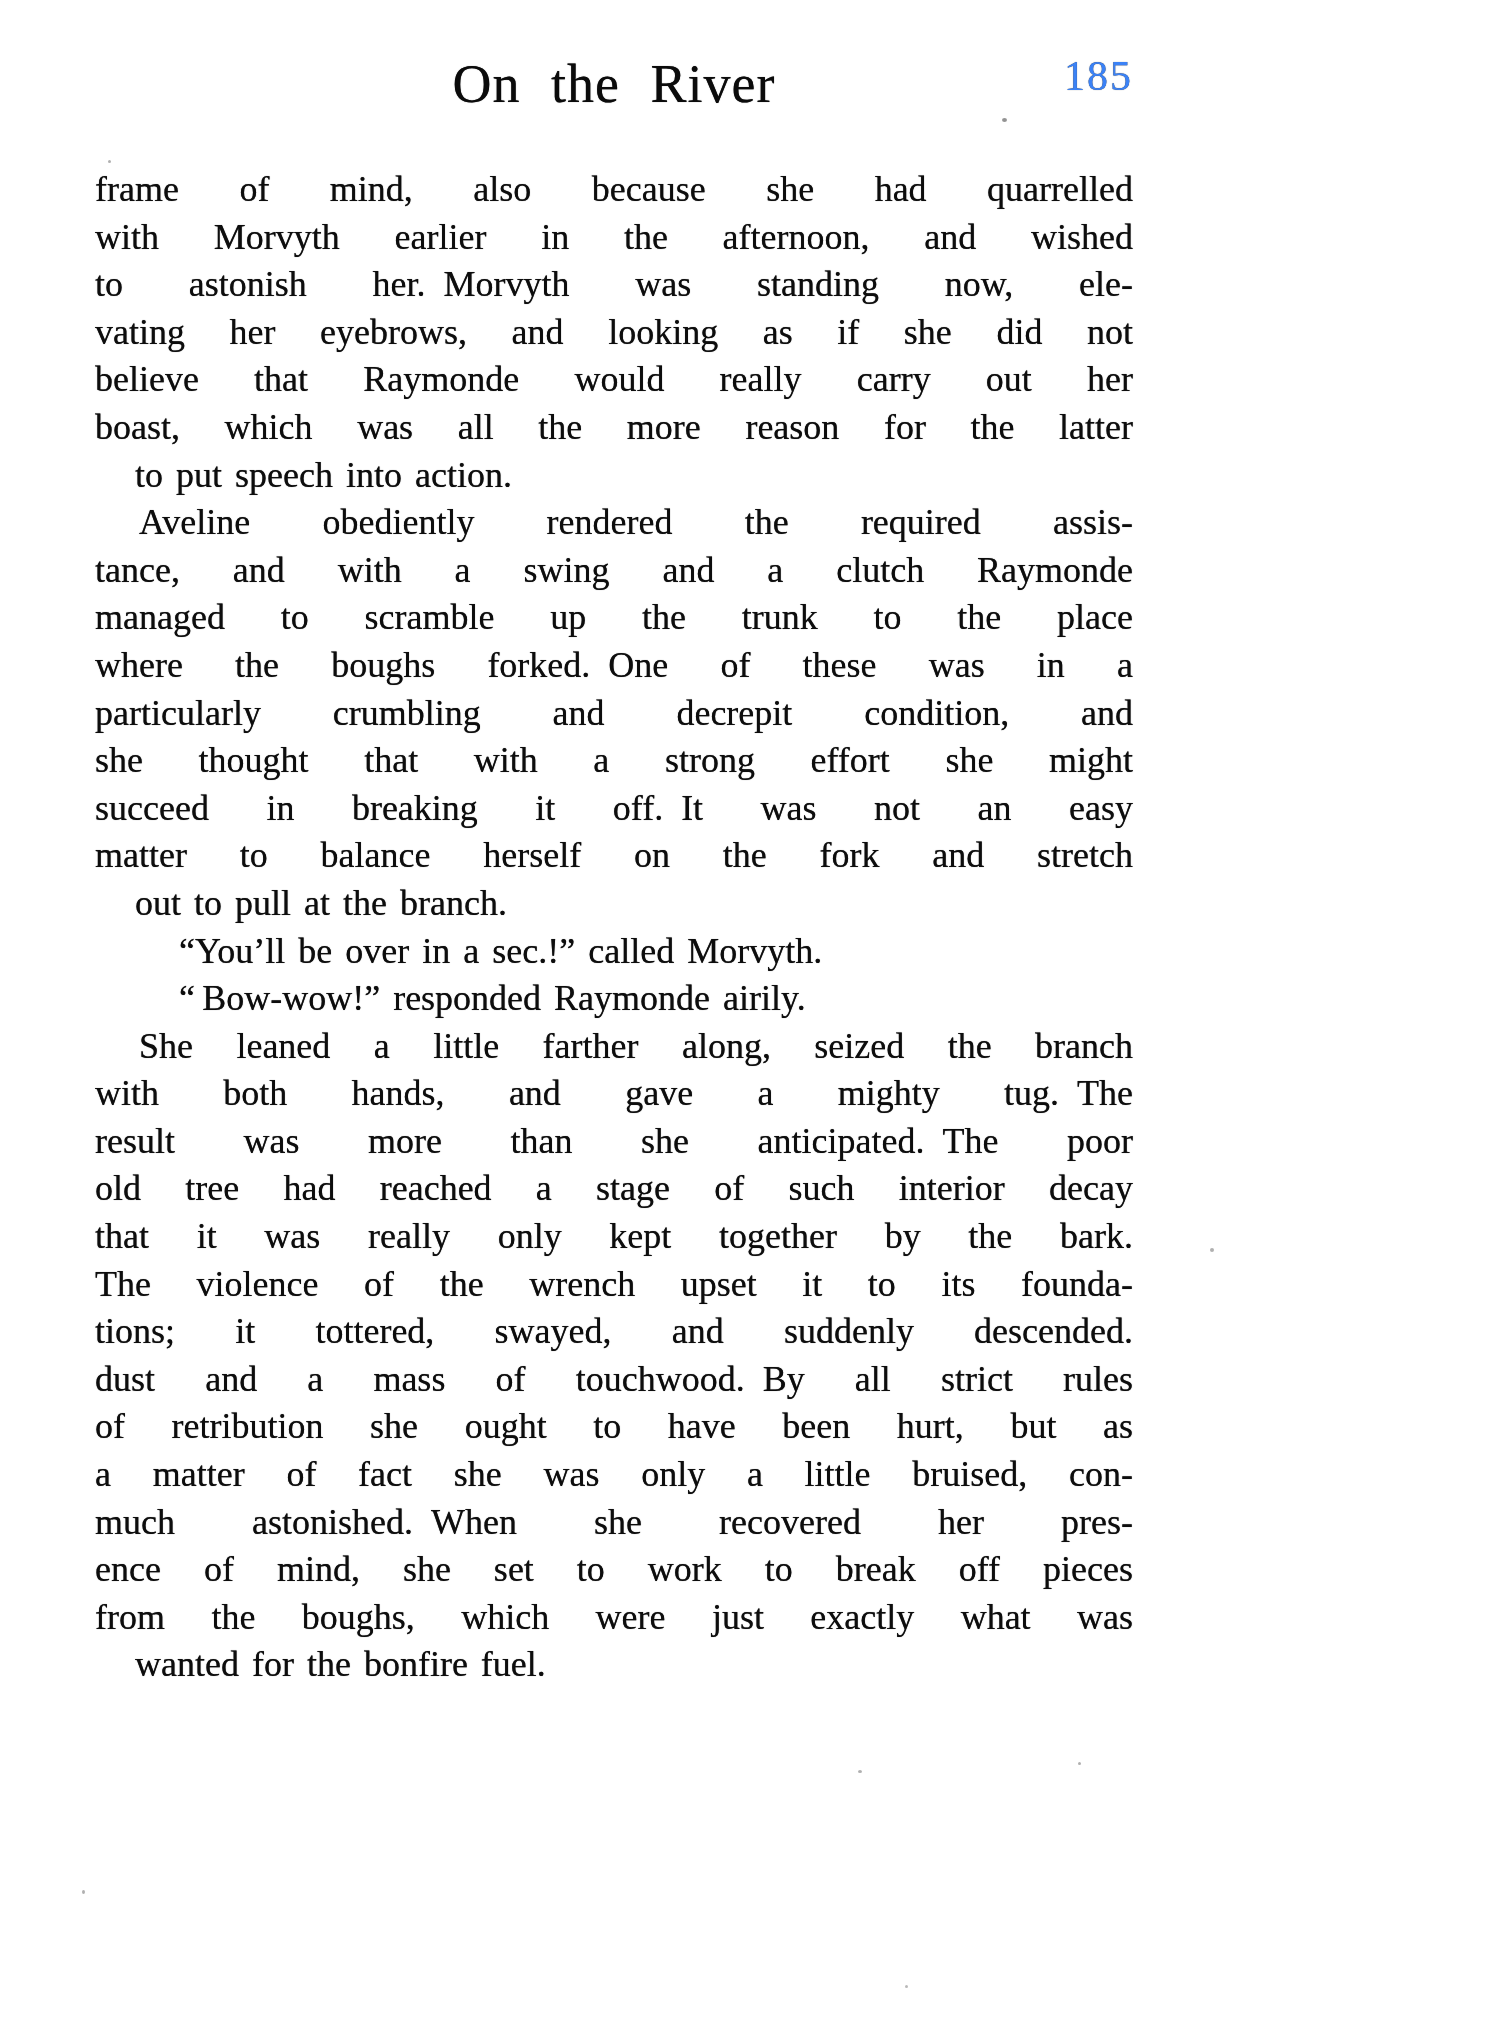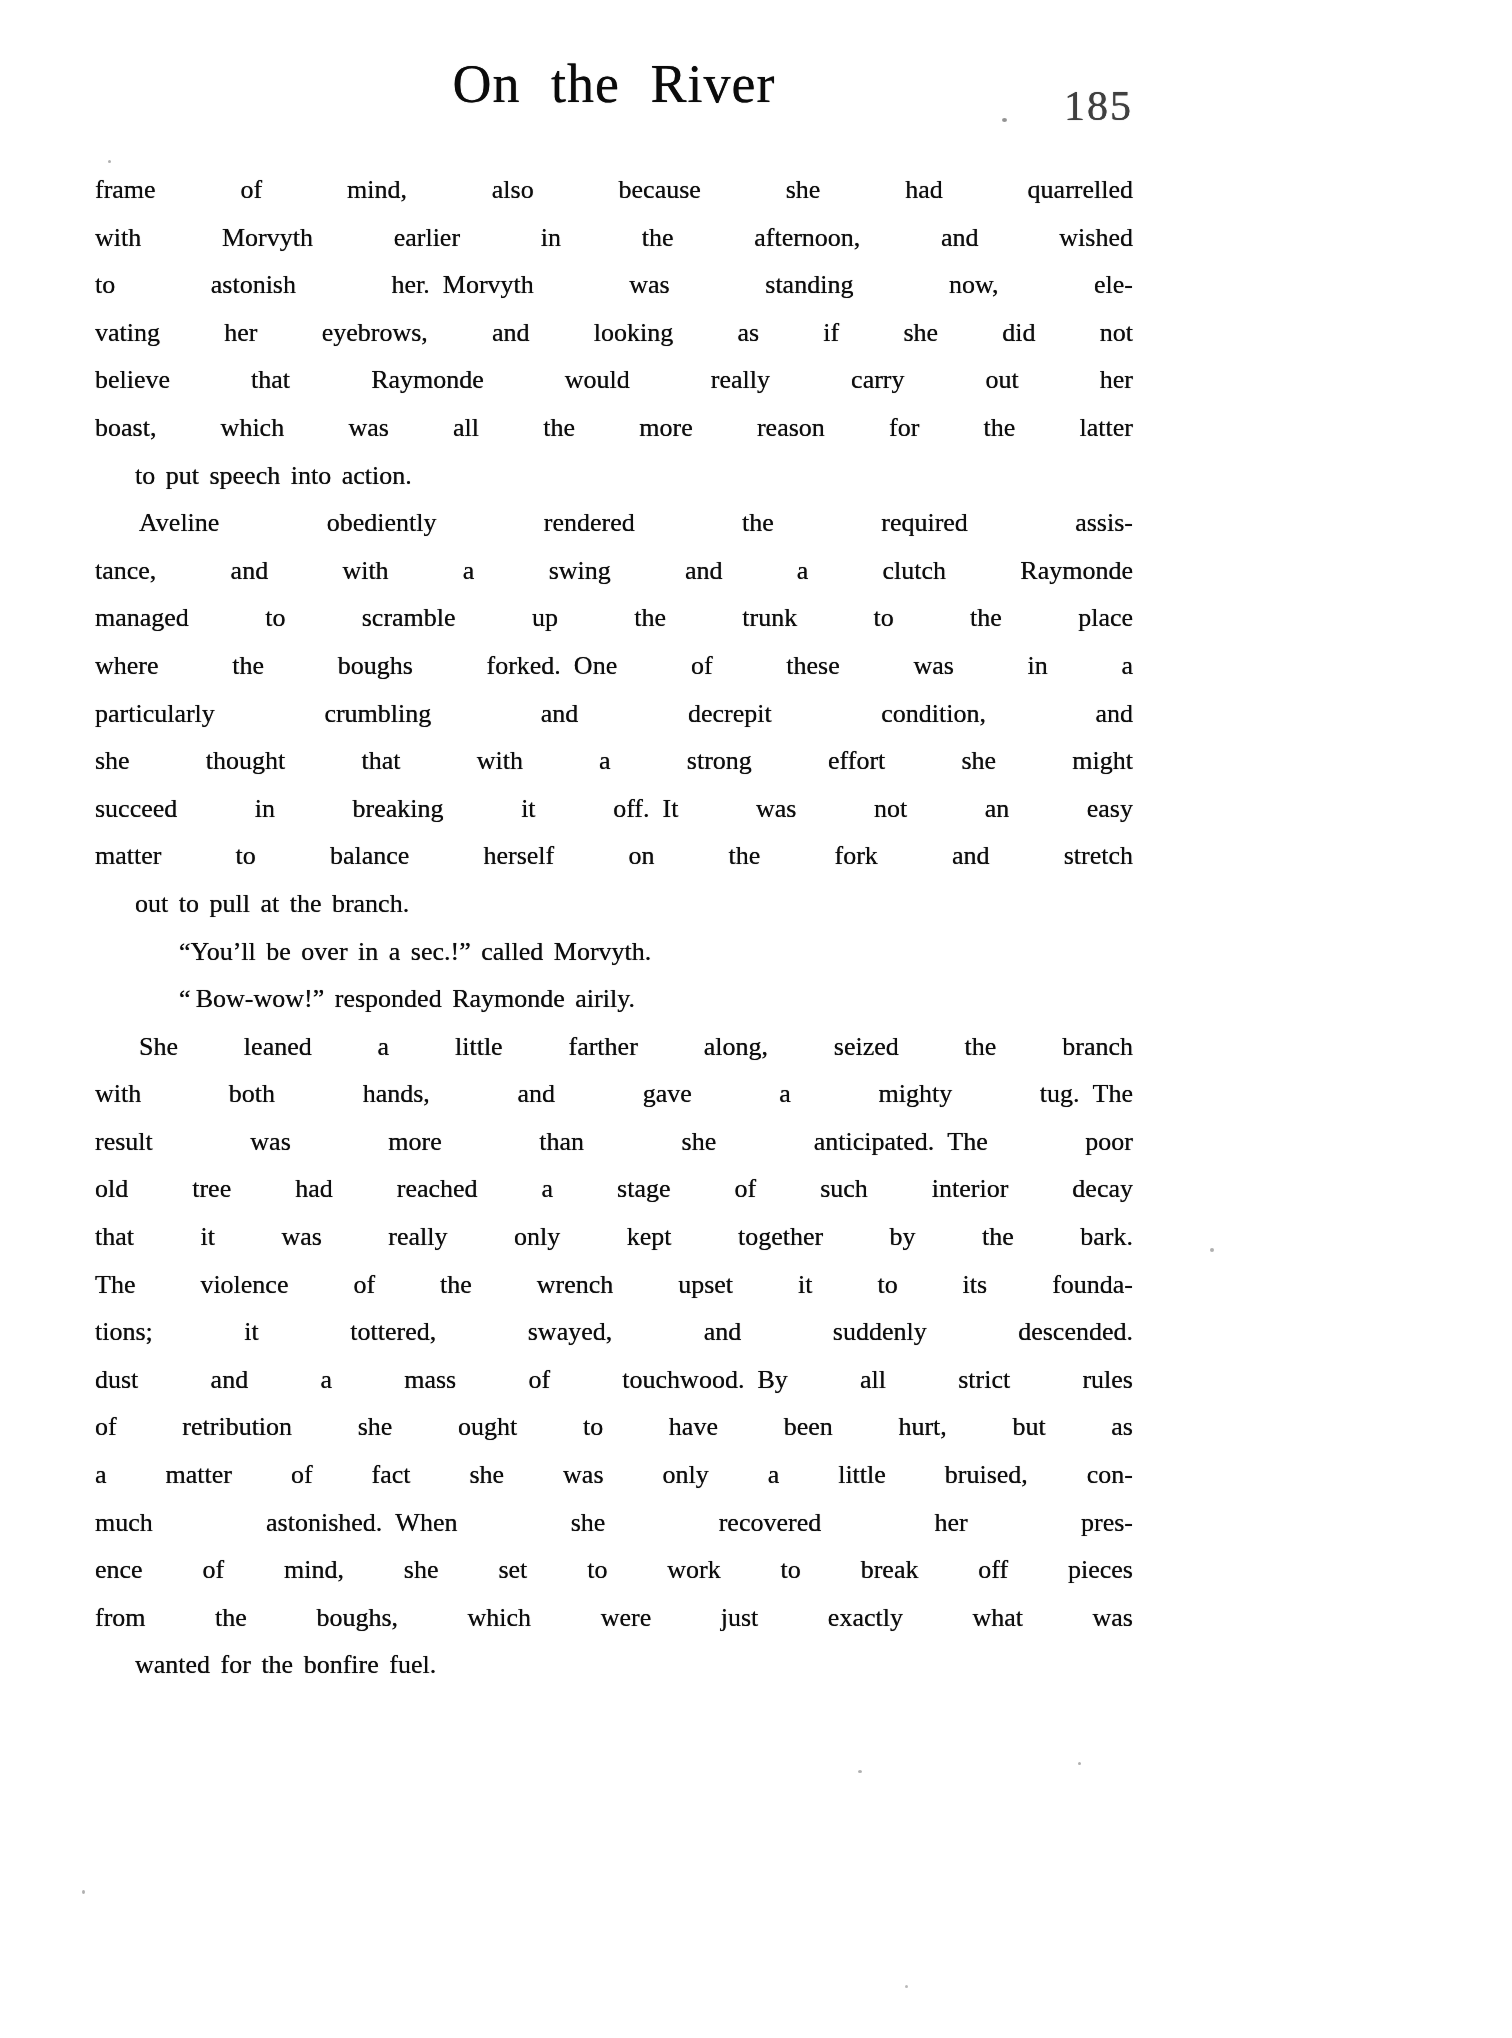--- a/index.html
+++ b/index.html
@@ -28,39 +28,39 @@
     font-size: 54px;
     line-height: 60px;
     word-spacing: 16px;
     letter-spacing: 1px;
     color: #0b0b0b;
     text-shadow: 0 0 0.7px rgba(0,0,0,0.85);
   }
   .page-number {
     position: absolute;
     right: 0;
-    top: 30px;
+    top: 0;
     font-size: 42px;
     line-height: 44px;
     letter-spacing: 2px;
-    color: #404040;
+    color: #3b82f6;
     text-shadow: 0 0 0.7px rgba(0,0,0,0.85);
   }
   .body-text {
     position: absolute;
     top: 166px;
     left: 95px;
     width: 1038px;
   }
   .paragraph {
     margin: 0;
     padding: 0;
   }
   .line {
-    font-size: 26px;
+    font-size: 36px;
     line-height: 47.6px;
     white-space: nowrap;
     text-align: justify;
     text-align-last: justify;
     word-spacing: 4px;
     color: #0d0d0d;
     text-shadow: 0 0 0.7px rgba(0,0,0,0.8);
   }
   .line.last {
     text-align-last: left;

